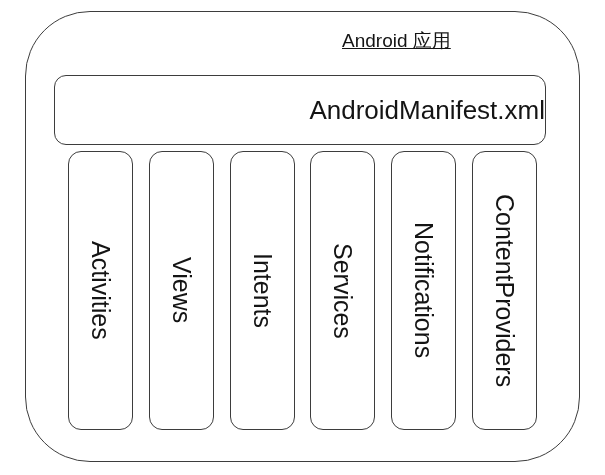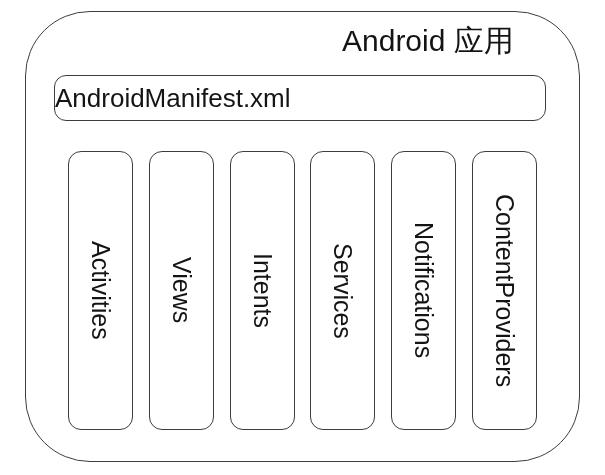--- a/index.html
+++ b/index.html
@@ -15,29 +15,30 @@
 
   .outer-box{
     position:absolute;left:25px;top:11px;width:555px;height:451px;
     border:1.4px solid var(--border-color);
     border-radius:65px;
     background:var(--bg-color);
   }
 
   .diagram-title{
     position:absolute;left:316px;top:13px;height:32px;
-    line-height:32px;font-size:30px;white-space:nowrap;
+    line-height:32px;font-size:19px;white-space:nowrap;
     color:var(--text-color);
+    text-decoration:underline;
   }
 
   .manifest-box{
-    position:absolute;left:28px;top:63px;width:492px;height:46px;
+    position:absolute;left:28px;top:63px;width:492px;height:70px;
     border:1.4px solid var(--border-color);
     border-radius:12px;background:var(--bg-color);
-    display:flex;align-items:center;justify-content:flex-start;
+    display:flex;align-items:center;justify-content:flex-end;
   }
   .manifest-box span{font-size:26px;white-space:nowrap;}
 
   .components-row{
     position:absolute;left:42px;top:139px;width:469px;height:279px;
     display:flex;justify-content:space-between;
   }
   .component-box{
     width:65px;height:279px;
     border:1.4px solid var(--border-color);

